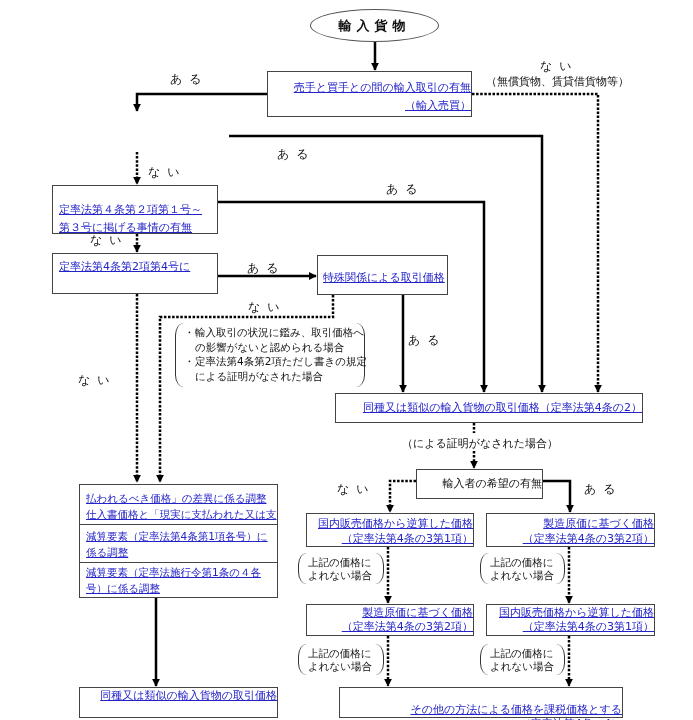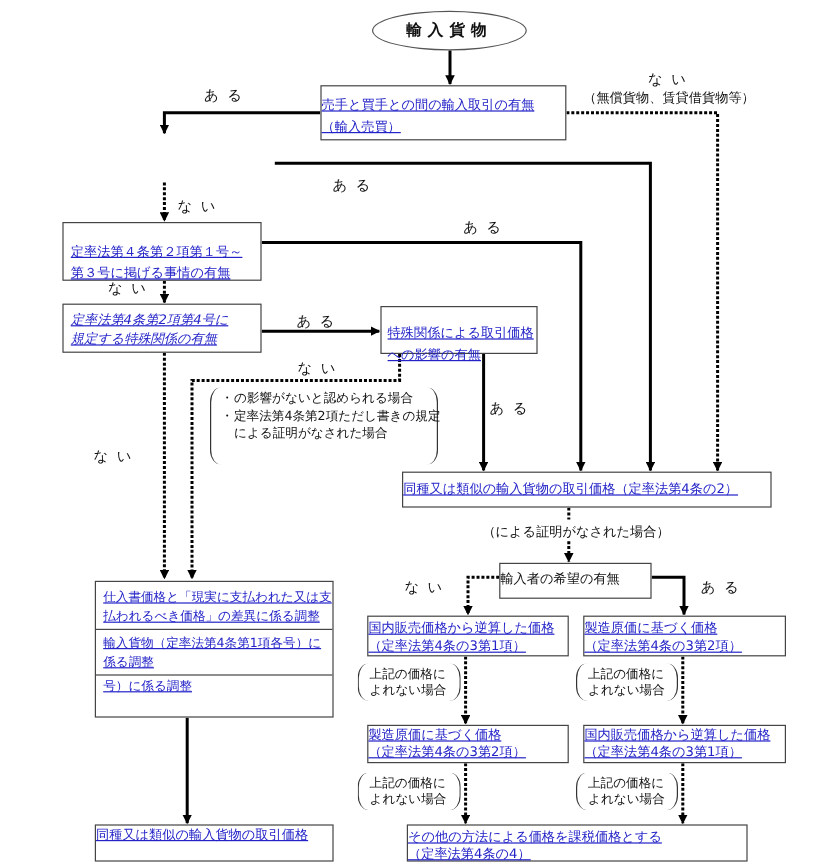--- a/index.html
+++ b/index.html
@@ -14,21 +14,21 @@
 
     .ellipse {
       position: absolute; box-sizing: border-box; border: 1px solid #555555; border-radius: 50%;
       background: #ffffff; text-align: center; font-size: 13px; letter-spacing: 5px; font-weight: bold;
     }
     .box {
       position: absolute; box-sizing: border-box; border: 1px solid var(--border);
       background: #ffffff; font-size: 11px;
     }
     .box .ln { white-space: nowrap; }
-    .center { text-align: left; }
+    .center { text-align: right; }
     .link { color: var(--link); text-decoration: underline; cursor: pointer; }
     .plain { color: #111111; }
     .lbl { position: absolute; font-size: 12px; letter-spacing: 7px; color: #111111; white-space: nowrap; }
     .lbl-small { position: absolute; font-size: 11px; color: #111111; white-space: nowrap; }
     .note {
       position: absolute; box-sizing: border-box; border-left: 1px solid #333333; border-right: 1px solid #333333;
       border-radius: 9px / 12px; font-size: 10.5px; color: #111111; white-space: nowrap; background: transparent;
     }
     .row { box-sizing: border-box; padding-left: 6px; font-size: 10.5px; }
     .row + .row { border-top: 1px solid var(--border); }
@@ -76,43 +76,42 @@
     <div class="ln"><span class="link">売手と買手との間の輸入取引の有無</span></div>
     <div class="ln"><span class="link">（輸入売買）</span></div>
   </div>
 
 
   <div class="box" style="left:52px; top:185px; width:166px; height:49px; padding:15px 0 0 6px; line-height:18px;">
     <div class="ln"><span class="link">定率法第４条第２項第１号～</span></div>
     <div class="ln"><span class="link">第３号に掲げる事情の有無</span></div>
   </div>
 
-  <div class="box" style="left:52px; top:253px; width:166px; height:41px; padding:5px 0 0 6px; line-height:16px;font-style:italic;">
+  <div class="box" style="left:52px; top:253px; width:166px; height:41px; padding:5px 0 0 6px; line-height:16px;">
     <div class="ln"><span class="link">定率法第4条第2項第4号に</span></div>
-    <div class="ln"><span class="link">規定する特殊関係の有無</span></div>
   </div>
 
   <div class="box" style="left:317px; top:255px; width:131px; height:40px; padding:13px 0 0 5px; line-height:18px;">
     <div class="ln"><span class="link">特殊関係による取引価格</span></div>
-    <div class="ln"><span class="link">への影響の有無</span></div>
   </div>
 
   <div class="note" style="left:175px; top:323px; width:190px; height:64px; padding:2px 0 0 8px; line-height:14.5px;">
     <div class="bullet-item">
       <span class="bul">・</span>
+      <div>輸入取引の状況に鑑み、取引価格へ</div>
       <div>の影響がないと認められる場合</div>
     </div>
     <div class="bullet-item">
       <span class="bul">・</span>
       <div>定率法第4条第2項ただし書きの規定</div>
       <div>による証明がなされた場合</div>
     </div>
   </div>
 
-  <div class="box center" style="left:335px; top:393px; width:308px; height:30px; line-height:28px;">
+  <div class="box center" style="left:335px; top:393px; width:308px; height:30px; line-height:28px;text-decoration:underline;">
     <div class="ln"><span class="link">同種又は類似の輸入貨物の取引価格（定率法第4条の2）</span></div>
   </div>
 
   <div class="box center" style="left:416px; top:469px; width:127px; height:30px; line-height:28px;font-family:Liberation Mono, monospace;">
     <div class="ln"><span class="plain">輸入者の希望の有無</span></div>
   </div>
 
   <div class="box center" style="left:306px; top:513px; width:168px; height:34px; padding-top:2px; line-height:15px;">
     <div class="ln"><span class="link">国内販売価格から逆算した価格</span></div>
     <div class="ln"><span class="link">（定率法第4条の3第1項）</span></div>
@@ -142,35 +141,36 @@
 
   <div class="note" style="left:298px; top:644px; width:86px; height:31px; padding:3px 0 0 9px; line-height:12.5px;">
     <div>上記の価格に</div>
     <div>よれない場合</div>
   </div>
   <div class="note" style="left:480px; top:644px; width:85px; height:31px; padding:3px 0 0 9px; line-height:12.5px;">
     <div>上記の価格に</div>
     <div>よれない場合</div>
   </div>
 
-  <div class="box center" style="left:339px; top:687px; width:284px; height:31px; padding-top:3px; line-height:14px;">
+  <div class="box center" style="left:339px; top:687px; width:284px; height:31px; padding-top:15px; line-height:14px;">
     <div class="ln"><span class="link">その他の方法による価格を課税価格とする</span></div>
     <div class="ln"><span class="link">（定率法第4条の4）</span></div>
   </div>
 
   <div class="box" style="left:79px; top:484px; width:199px; height:114px;">
     <div class="row" style="height:39px; padding-top:5px; line-height:16px;">
+      <div class="ln"><span class="link">払われるべき価格」の差異に係る調整</span></div>
       <div class="ln"><span class="link">仕入書価格と「現実に支払われた又は支</span></div>
-      <div class="ln"><span class="link">払われるべき価格」の差異に係る調整</span></div>
     </div>
     <div class="row" style="height:38px; padding-top:3px; line-height:16px;">
-      <div class="ln"><span class="link">輸入貨物（定率法第4条第1項各号）に</span></div>
+      <div class="ln"><span class="link">減算要素（定率法第4条第1項各号）に</span></div>
       <div class="ln"><span class="link">係る調整</span></div>
     </div>
     <div class="row" style="height:35px; padding-top:1px; line-height:16px;">
+      <div class="ln"><span class="link">減算要素（定率法施行令第1条の４各</span></div>
       <div class="ln"><span class="link">号）に係る調整</span></div>
     </div>
   </div>
 
   <div class="box center" style="left:79px; top:687px; width:199px; height:31px; padding-top:1px; line-height:14px;">
     <div class="ln"><span class="link">同種又は類似の輸入貨物の取引価格</span></div>
   </div>
 
   <span class="lbl" style="left:170px; top:71px;">ある</span>
   <span class="lbl" style="left:540px; top:58px;">ない</span>

